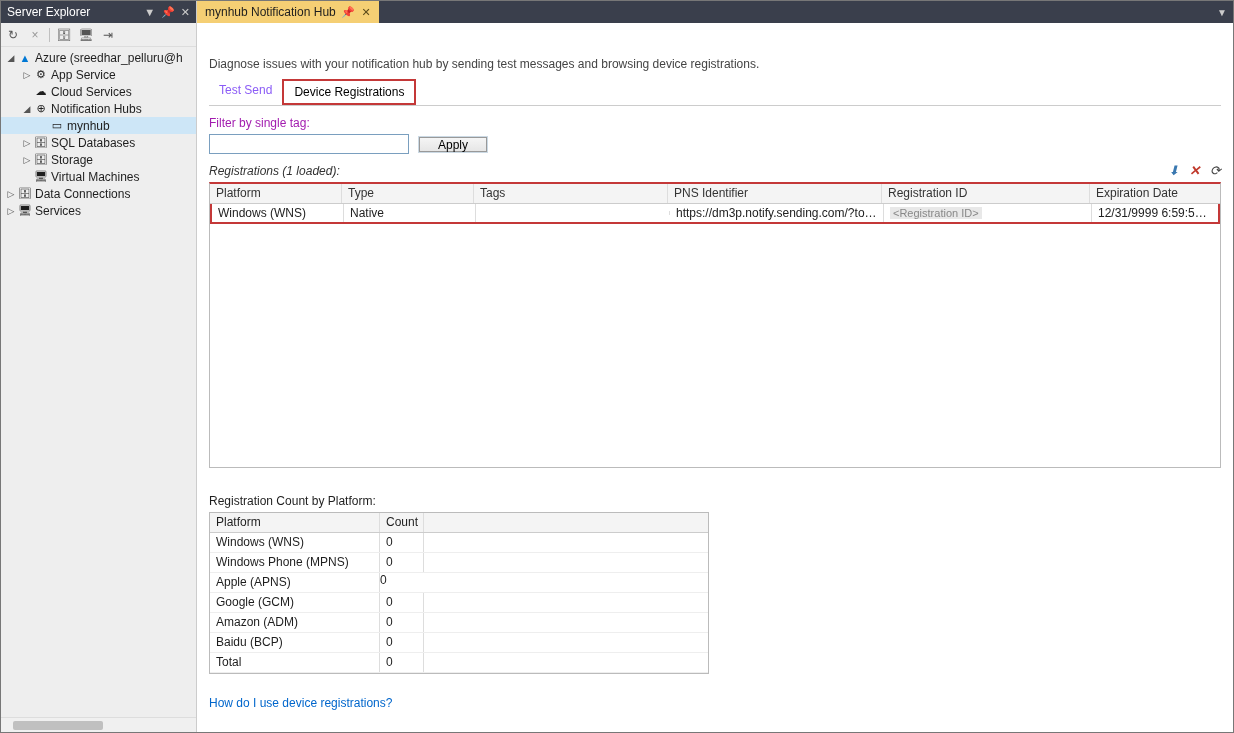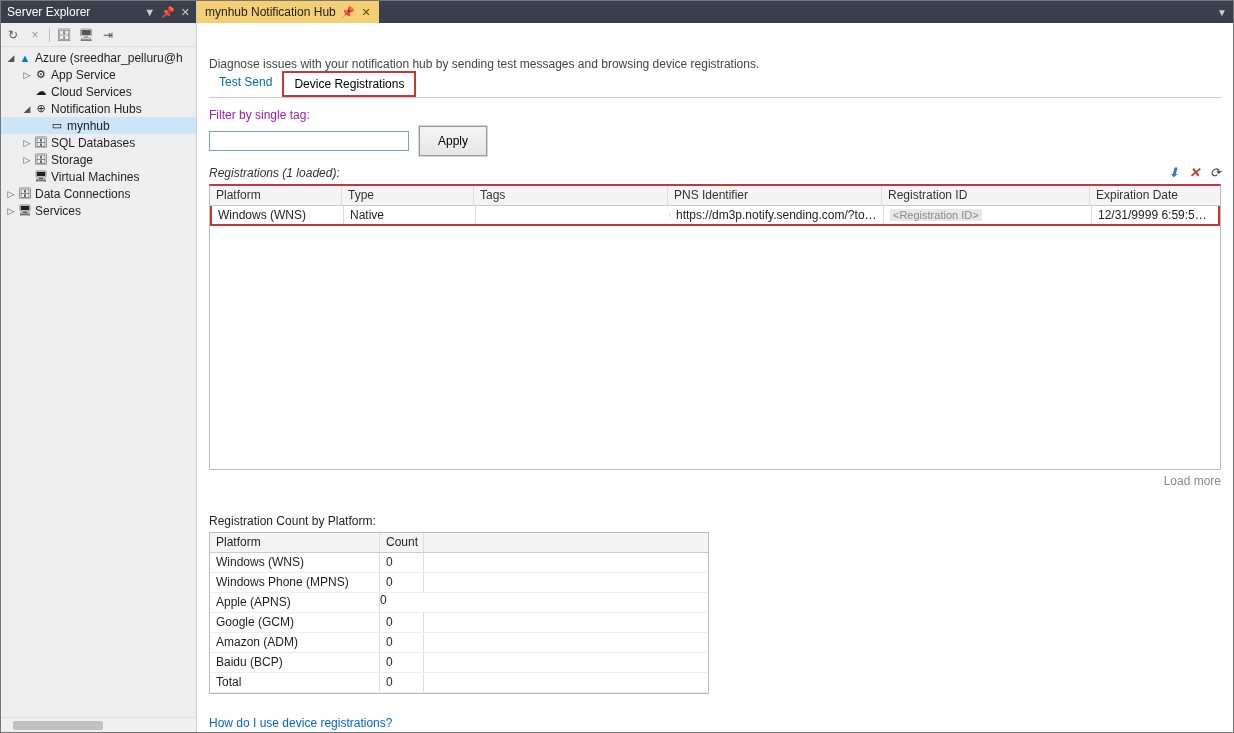--- a/index.html
+++ b/index.html
@@ -23,29 +23,29 @@
   .hscroll { height: 15px; background: #f0f0f0; border-top: 1px solid #ddd; display:flex; align-items:center; }
   .hscroll .thumb { height:9px; background:#c0c0c0; width:90px; margin-left:12px; border-radius:2px; }
   
   
   .main { flex: 1; display: flex; flex-direction: column; background: #fff; gap: 24px; }
   .doc-tabs { height: 22px; background: #3a3f4c; display: flex; align-items: stretch; }
   .doc-tab { display: flex; align-items: center; padding: 0 8px; background: #f5cf74; color: #1e1e1e; gap: 6px; font-size: 12px; }
   .doc-tab .pin, .doc-tab .close { font-size: 11px; color: #5a4a1a; cursor: pointer; }
   .doc-tabs .menu-drop { margin-left:auto; color:#ccc; padding:0 6px; display:flex; align-items:center; cursor:pointer; font-size:10px; }
   .content { flex: 1; padding: 10px 12px; overflow: auto; }
-  .desc { color: #444; margin-bottom: 0; font-size: 12px; }
+  .desc { color: #444; margin-bottom: 8px; font-size: 12px; }
   .inner-tabs { display: flex; border-bottom: 1px solid #ccc; font-size: 12px; }
-  .inner-tab { padding: 4px 10px; cursor: pointer; color: #0369a1; }
+  .inner-tab { padding: 4px 10px; cursor: pointer; color: #8b5cf6; }
   .inner-tab.active { border: 2px solid #c43838; border-bottom: 2px solid #c43838; color: #000; }
   .filter-row { margin-top: 10px; }
   .filter-row label { display: block; margin-bottom: 4px; color: #a21caf; }
   .filter-line { display: flex; align-items: center; gap: 10px; }
   .filter-line input[type="text"] { width: 200px; height: 20px; border: 1px solid #7a9fbf; padding: 0 4px; font-size: 12px; }
-  .apply-btn { height: 30px; padding: 0 18px; background: linear-gradient(#f5f5f5,#e6e6e6); border: 1px solid #999; outline: 1px solid #cbd9e4; cursor:pointer; font-size:12px; }
+  .apply-btn { height: 15px; padding: 0 18px; background: linear-gradient(#f5f5f5,#e6e6e6); border: 1px solid #999; outline: 1px solid #cbd9e4; cursor:pointer; font-size:12px; }
   
   .section-head { margin-top: 9px; display: flex; align-items: center; font-style: italic; }
   .section-head .label { color: #333; }
   .sec-icons { margin-left: auto; display: flex; gap: 10px; }
   .sec-icons span { cursor: pointer; font-size: 13px; }
   .ic-add { color: #3a78b0; }
   .ic-del { color: #c0392b; font-weight: bold; }
   .ic-ref { color: #444; }
   
   .grid { border: 1px solid #bbb; border-top: 2px solid #c43838; margin-top: 4px; height: 286px; overflow:auto; background:#fff; }
@@ -183,21 +183,20 @@
       </div>
       <div class="grid-row">
         <div class="gc c1">Windows (WNS)</div>
         <div class="gc c2">Native</div>
         <div class="gc c3"></div>
         <div class="gc c4">https://dm3p.notify.sending.com/?to…</div>
         <div class="gc c5"><span class="placeholder">&lt;Registration ID&gt;</span></div>
         <div class="gc c6">12/31/9999 6:59:59 PM</div>
       </div>
     </div>
-    <div class="load-more">Load more</div>
 
     <div class="count-sec">
       <div>Registration Count by Platform:</div>
       <div class="count-grid">
         <div class="ghead">
           <div class="cc1">Platform</div>
           <div class="cc2">Count</div>
           <div class="cc3"></div>
         </div>
         <div class="crow">

